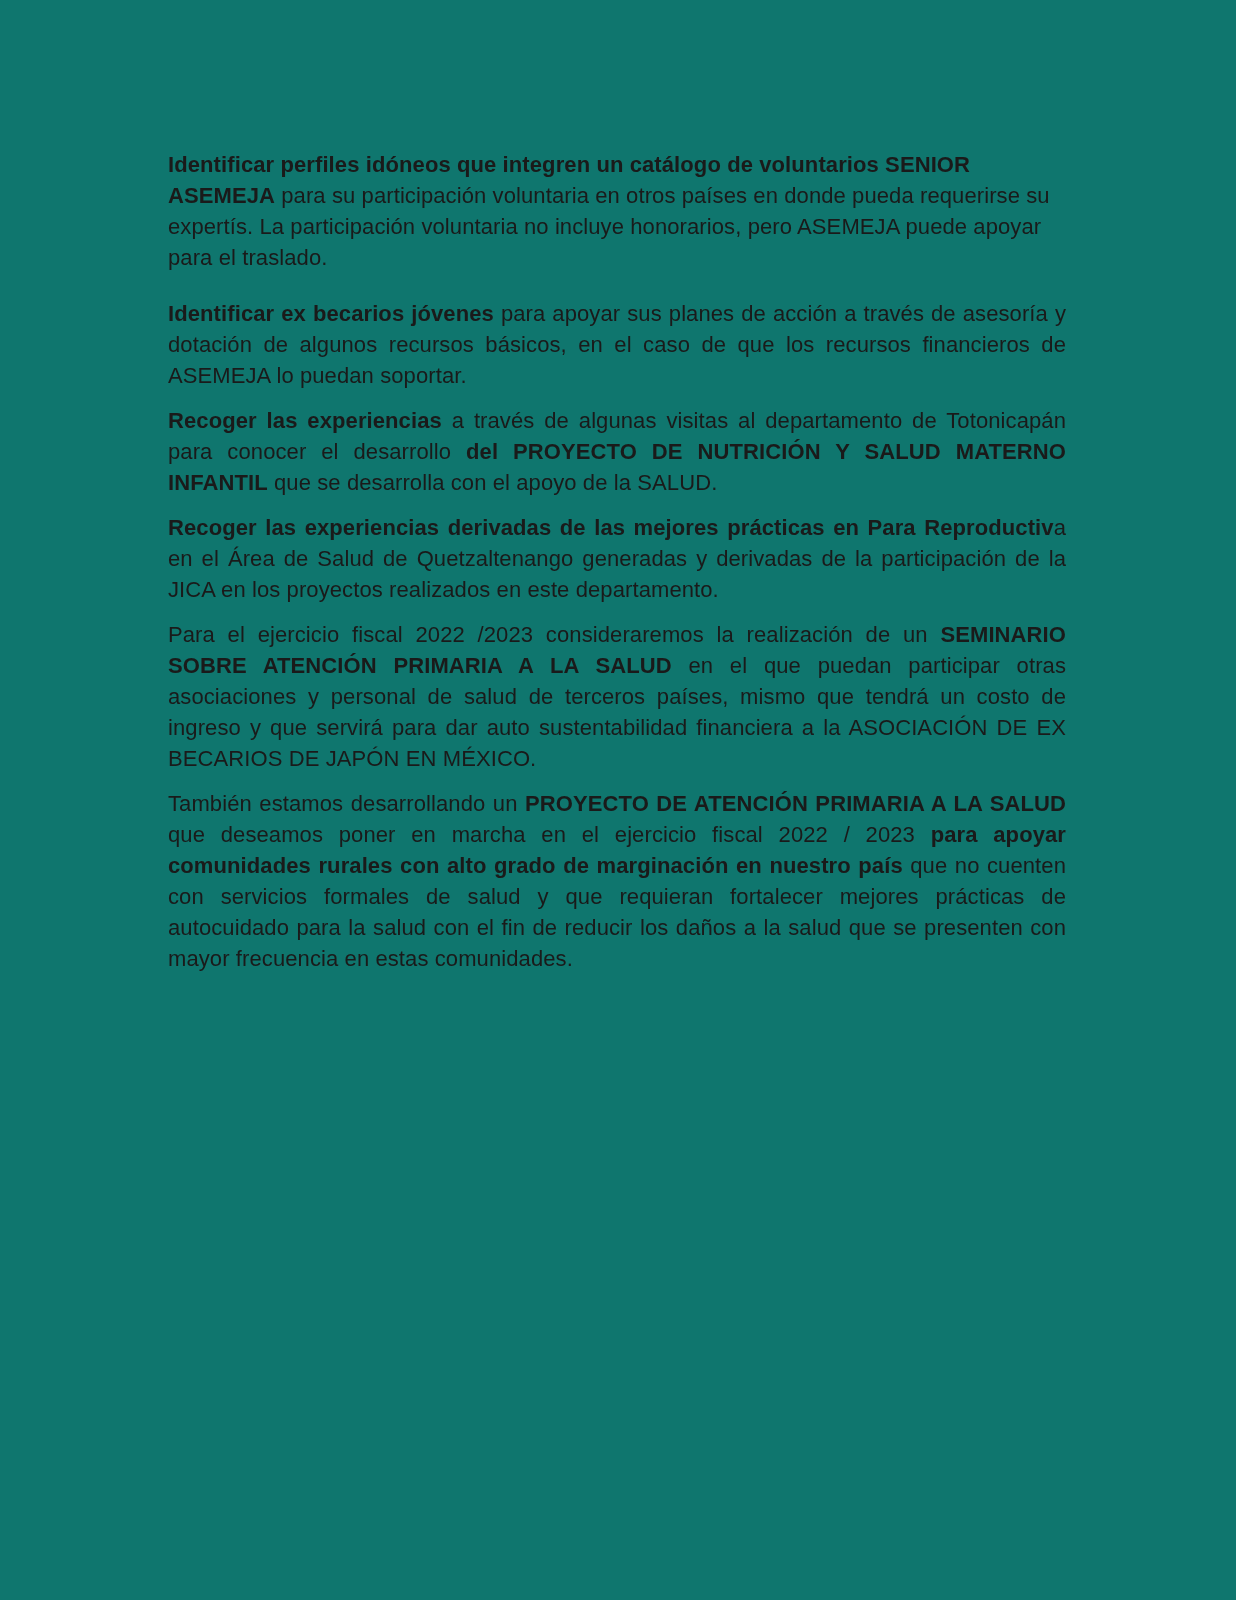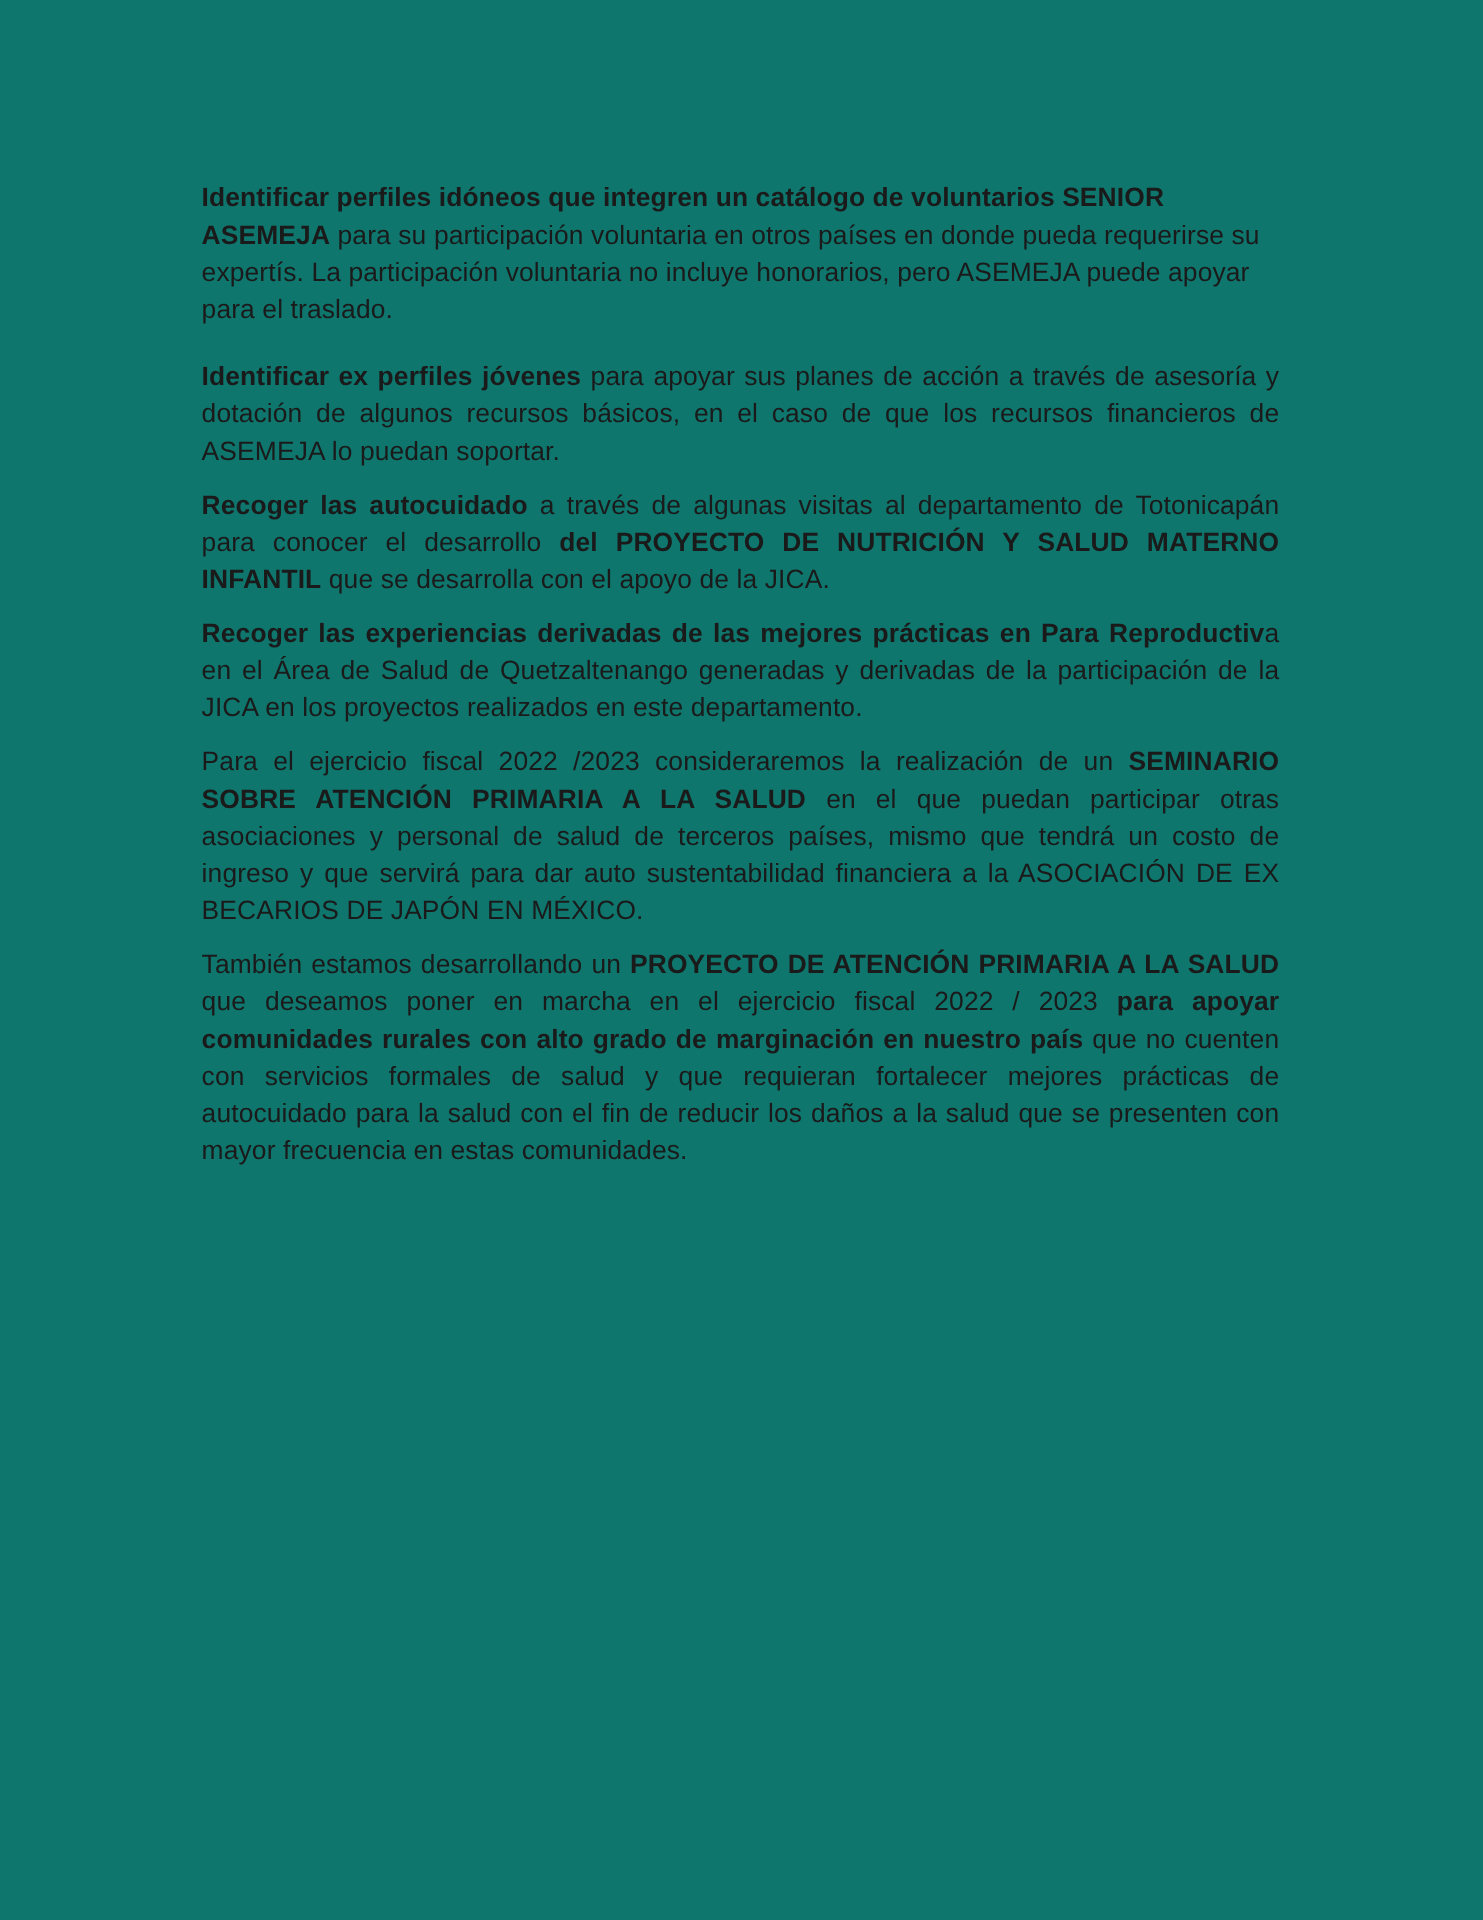--- a/index.html
+++ b/index.html
@@ -39,19 +39,19 @@
   p.doc-paragraph strong {
     font-weight: 700;
   }
 </style>
 </head>
 <body>
 
 <div class="page" style="background: #0f766e;">
   <div class="doc-body" style="color: rgb(26, 26, 26);">
       <p class="doc-paragraph align-left"><strong>Identificar perfiles idóneos que integren un catálogo de voluntarios SENIOR ASEMEJA</strong><span> para su participación voluntaria en otros países en donde pueda requerirse su expertís. La participación voluntaria no incluye honorarios, pero ASEMEJA puede apoyar para el traslado.</span></p>
-      <p class="doc-paragraph align-justify"><strong>Identificar ex perfiles jóvenes</strong><span> para apoyar sus planes de acción a través de asesoría y dotación de algunos recursos básicos, en el caso de que los recursos financieros de ASEMEJA lo puedan soportar.</span></p>
-      <p class="doc-paragraph align-justify"><strong>Recoger las autocuidado</strong><span> a través de algunas visitas al departamento de Totonicapán para conocer el desarrollo </span><strong>del PROYECTO DE NUTRICIÓN Y SALUD MATERNO INFANTIL</strong><span> que se desarrolla con el apoyo de la JICA.</span></p>
+      <p class="doc-paragraph align-justify"><strong>Identificar ex becarios jóvenes</strong><span> para apoyar sus planes de acción a través de asesoría y dotación de algunos recursos básicos, en el caso de que los recursos financieros de ASEMEJA lo puedan soportar.</span></p>
+      <p class="doc-paragraph align-justify"><strong>Recoger las experiencias</strong><span> a través de algunas visitas al departamento de Totonicapán para conocer el desarrollo </span><strong>del PROYECTO DE NUTRICIÓN Y SALUD MATERNO INFANTIL</strong><span> que se desarrolla con el apoyo de la SALUD.</span></p>
       <p class="doc-paragraph align-justify"><strong>Recoger las experiencias derivadas de las mejores prácticas en Para Reproductiv</strong><span>a en el Área de Salud de Quetzaltenango generadas y derivadas de la participación de la JICA en los proyectos realizados en este departamento.</span></p>
       <p class="doc-paragraph align-justify"><span>Para el ejercicio fiscal 2022 /2023 consideraremos la realización de un </span><strong>SEMINARIO SOBRE ATENCIÓN PRIMARIA A LA SALUD</strong><span> en el que puedan participar otras asociaciones y personal de salud de terceros países, mismo que tendrá un costo de ingreso y que servirá para dar auto sustentabilidad financiera a la ASOCIACIÓN DE EX BECARIOS DE JAPÓN EN MÉXICO.</span></p>
       <p class="doc-paragraph align-justify"><span>También estamos desarrollando un </span><strong>PROYECTO DE ATENCIÓN PRIMARIA A LA SALUD</strong><span> que deseamos poner en marcha en el ejercicio fiscal 2022 / 2023 </span><strong>para apoyar comunidades rurales con alto grado de marginación en nuestro país</strong><span> que no cuenten con servicios formales de salud y que requieran fortalecer mejores prácticas de autocuidado para la salud con el fin de reducir los daños a la salud que se presenten con mayor frecuencia en estas comunidades.</span></p>
     </div>
 </div>
 
 </body></html>

